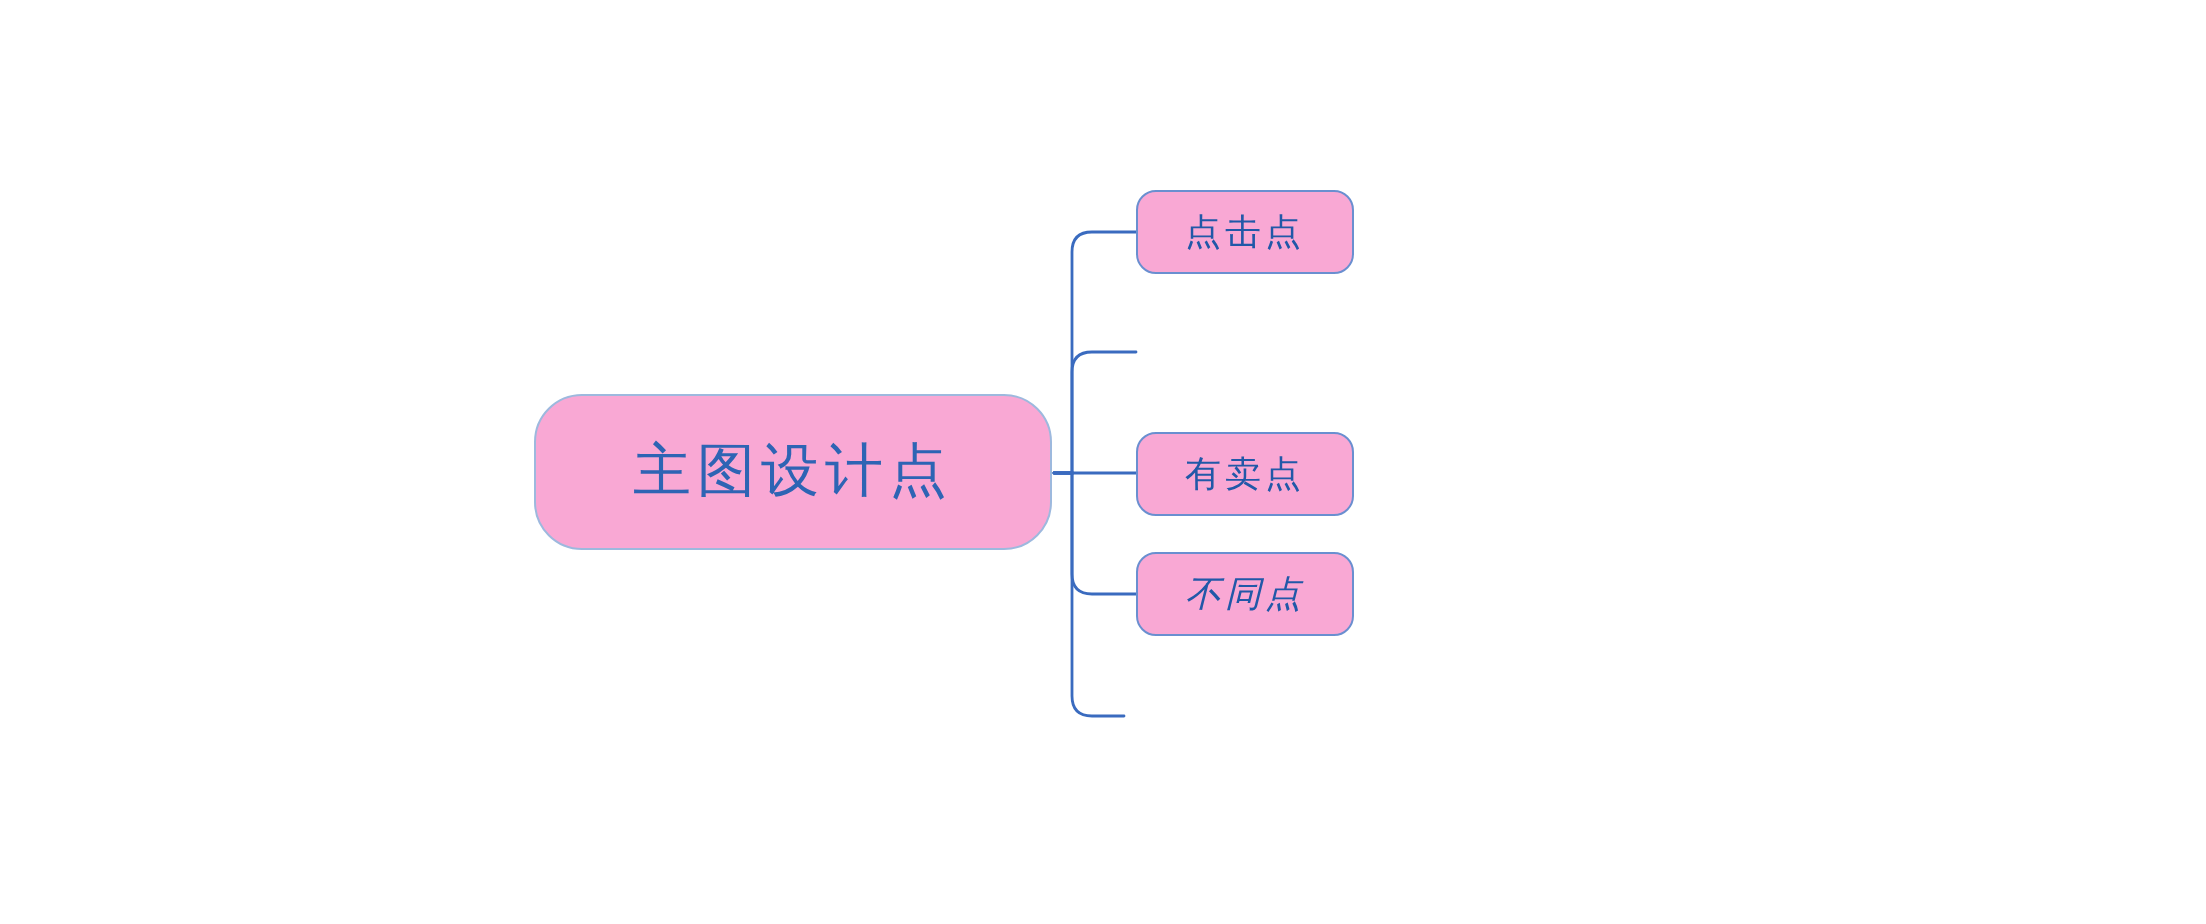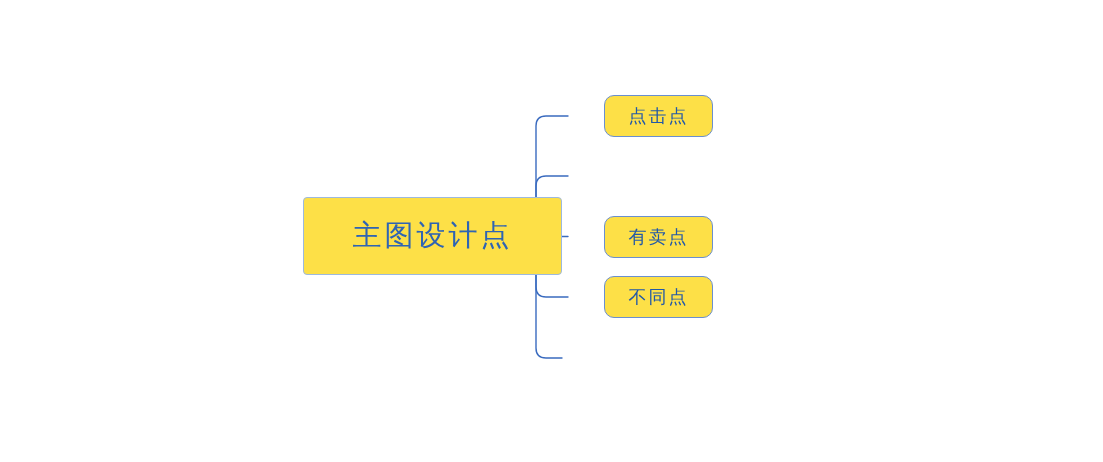--- a/index.html
+++ b/index.html
@@ -22,50 +22,49 @@
     width: 1103px;
     height: 462px;
     pointer-events: none;
   }
   .node {
     position: absolute;
     box-sizing: border-box;
     display: flex;
     align-items: center;
     justify-content: center;
-    background: #fde047;
+    background: #f9a8d4;
     cursor: default;
     white-space: nowrap;
-    margin-left: 36px;
   }
   .root-node {
     left: 267px;
     top: 197px;
     width: 259px;
     height: 78px;
     border: 1.5px solid #9db9de;
-    border-radius: 4px;
+    border-radius: 24px;
     font-size: 29px;
     letter-spacing: 3px;
     color: #2e64b4;
   }
   .subtopic {
     left: 568px;
     width: 109px;
     height: 42px;
     border: 1.4px solid #6a8fd0;
     border-radius: 10px;
     font-size: 18px;
     letter-spacing: 2px;
     color: #2158a8;
   }
   .st1 { top: 95px; }
   .st2 { top: 155px; }
   .st3 { top: 216px; }
-  .st4 { top: 276px; }
+  .st4 { top: 276px; font-style: italic; }
   .selection-ring {
     position: absolute;
     left: 561px;
     top: 331px;
     box-sizing: content-box;
     border: 3px solid #3b64b0;
     border-radius: 12px;
     padding: 3px;
     background: #ffffff;
   }

